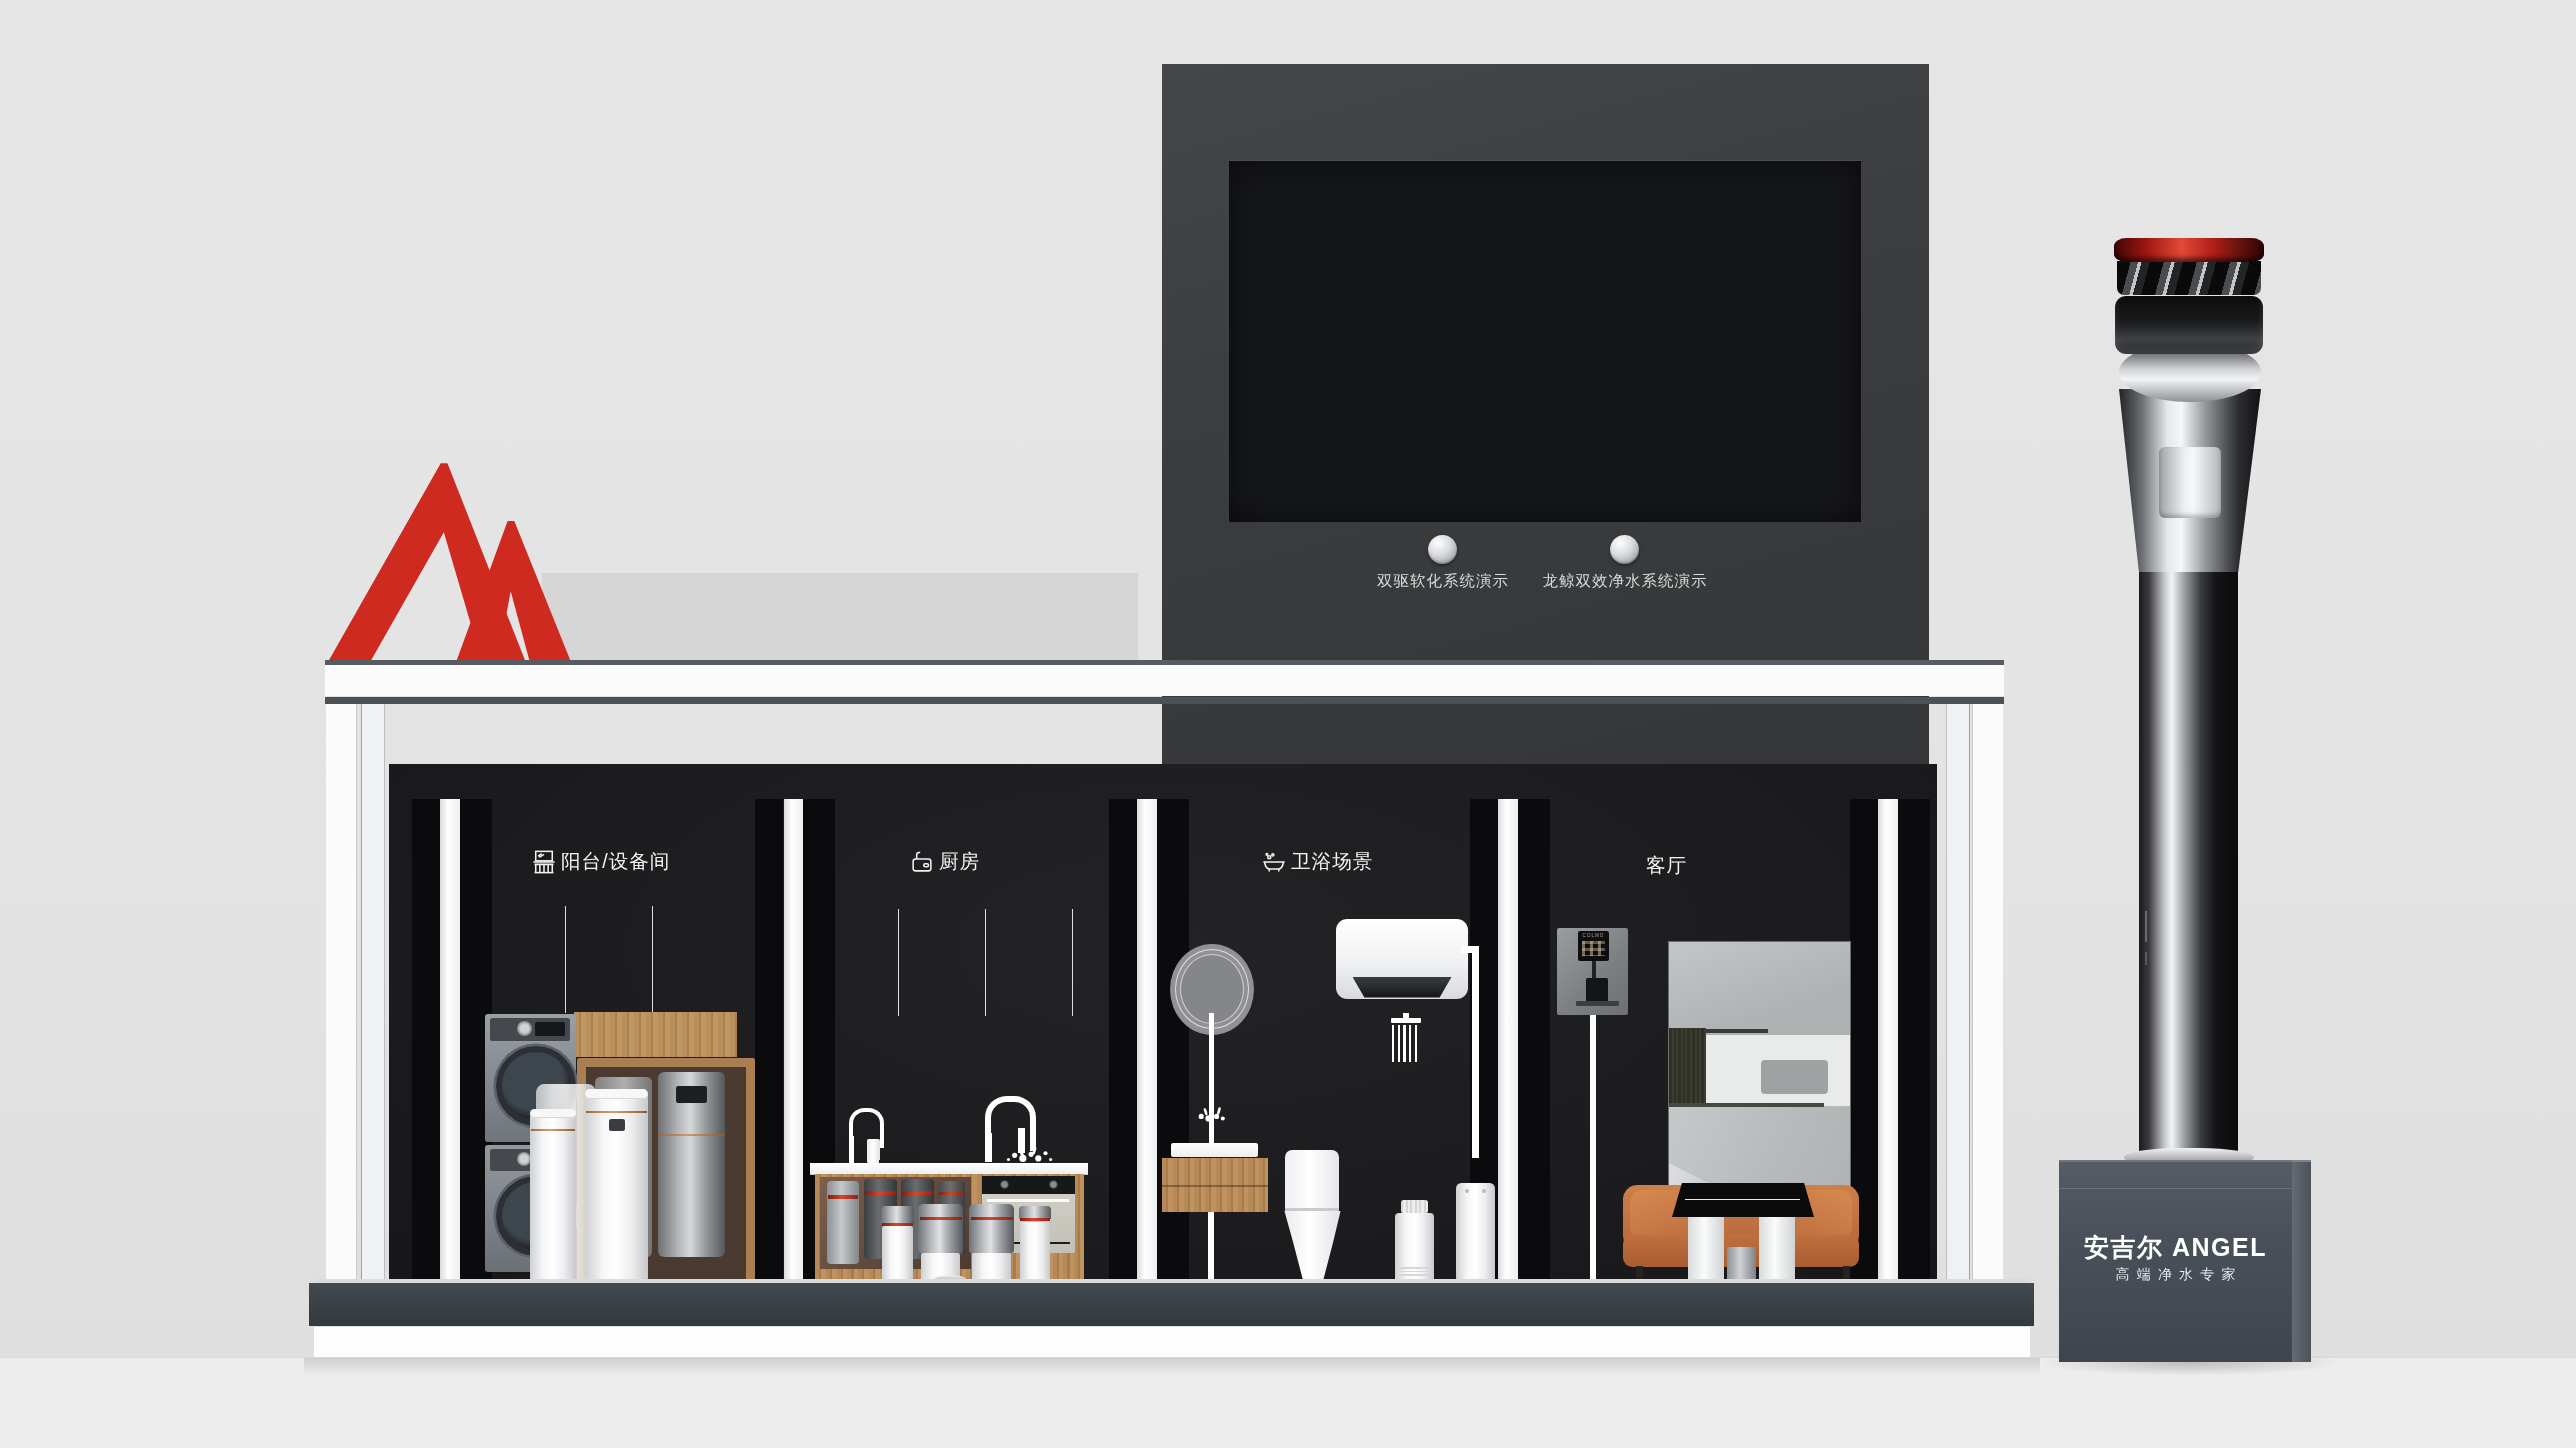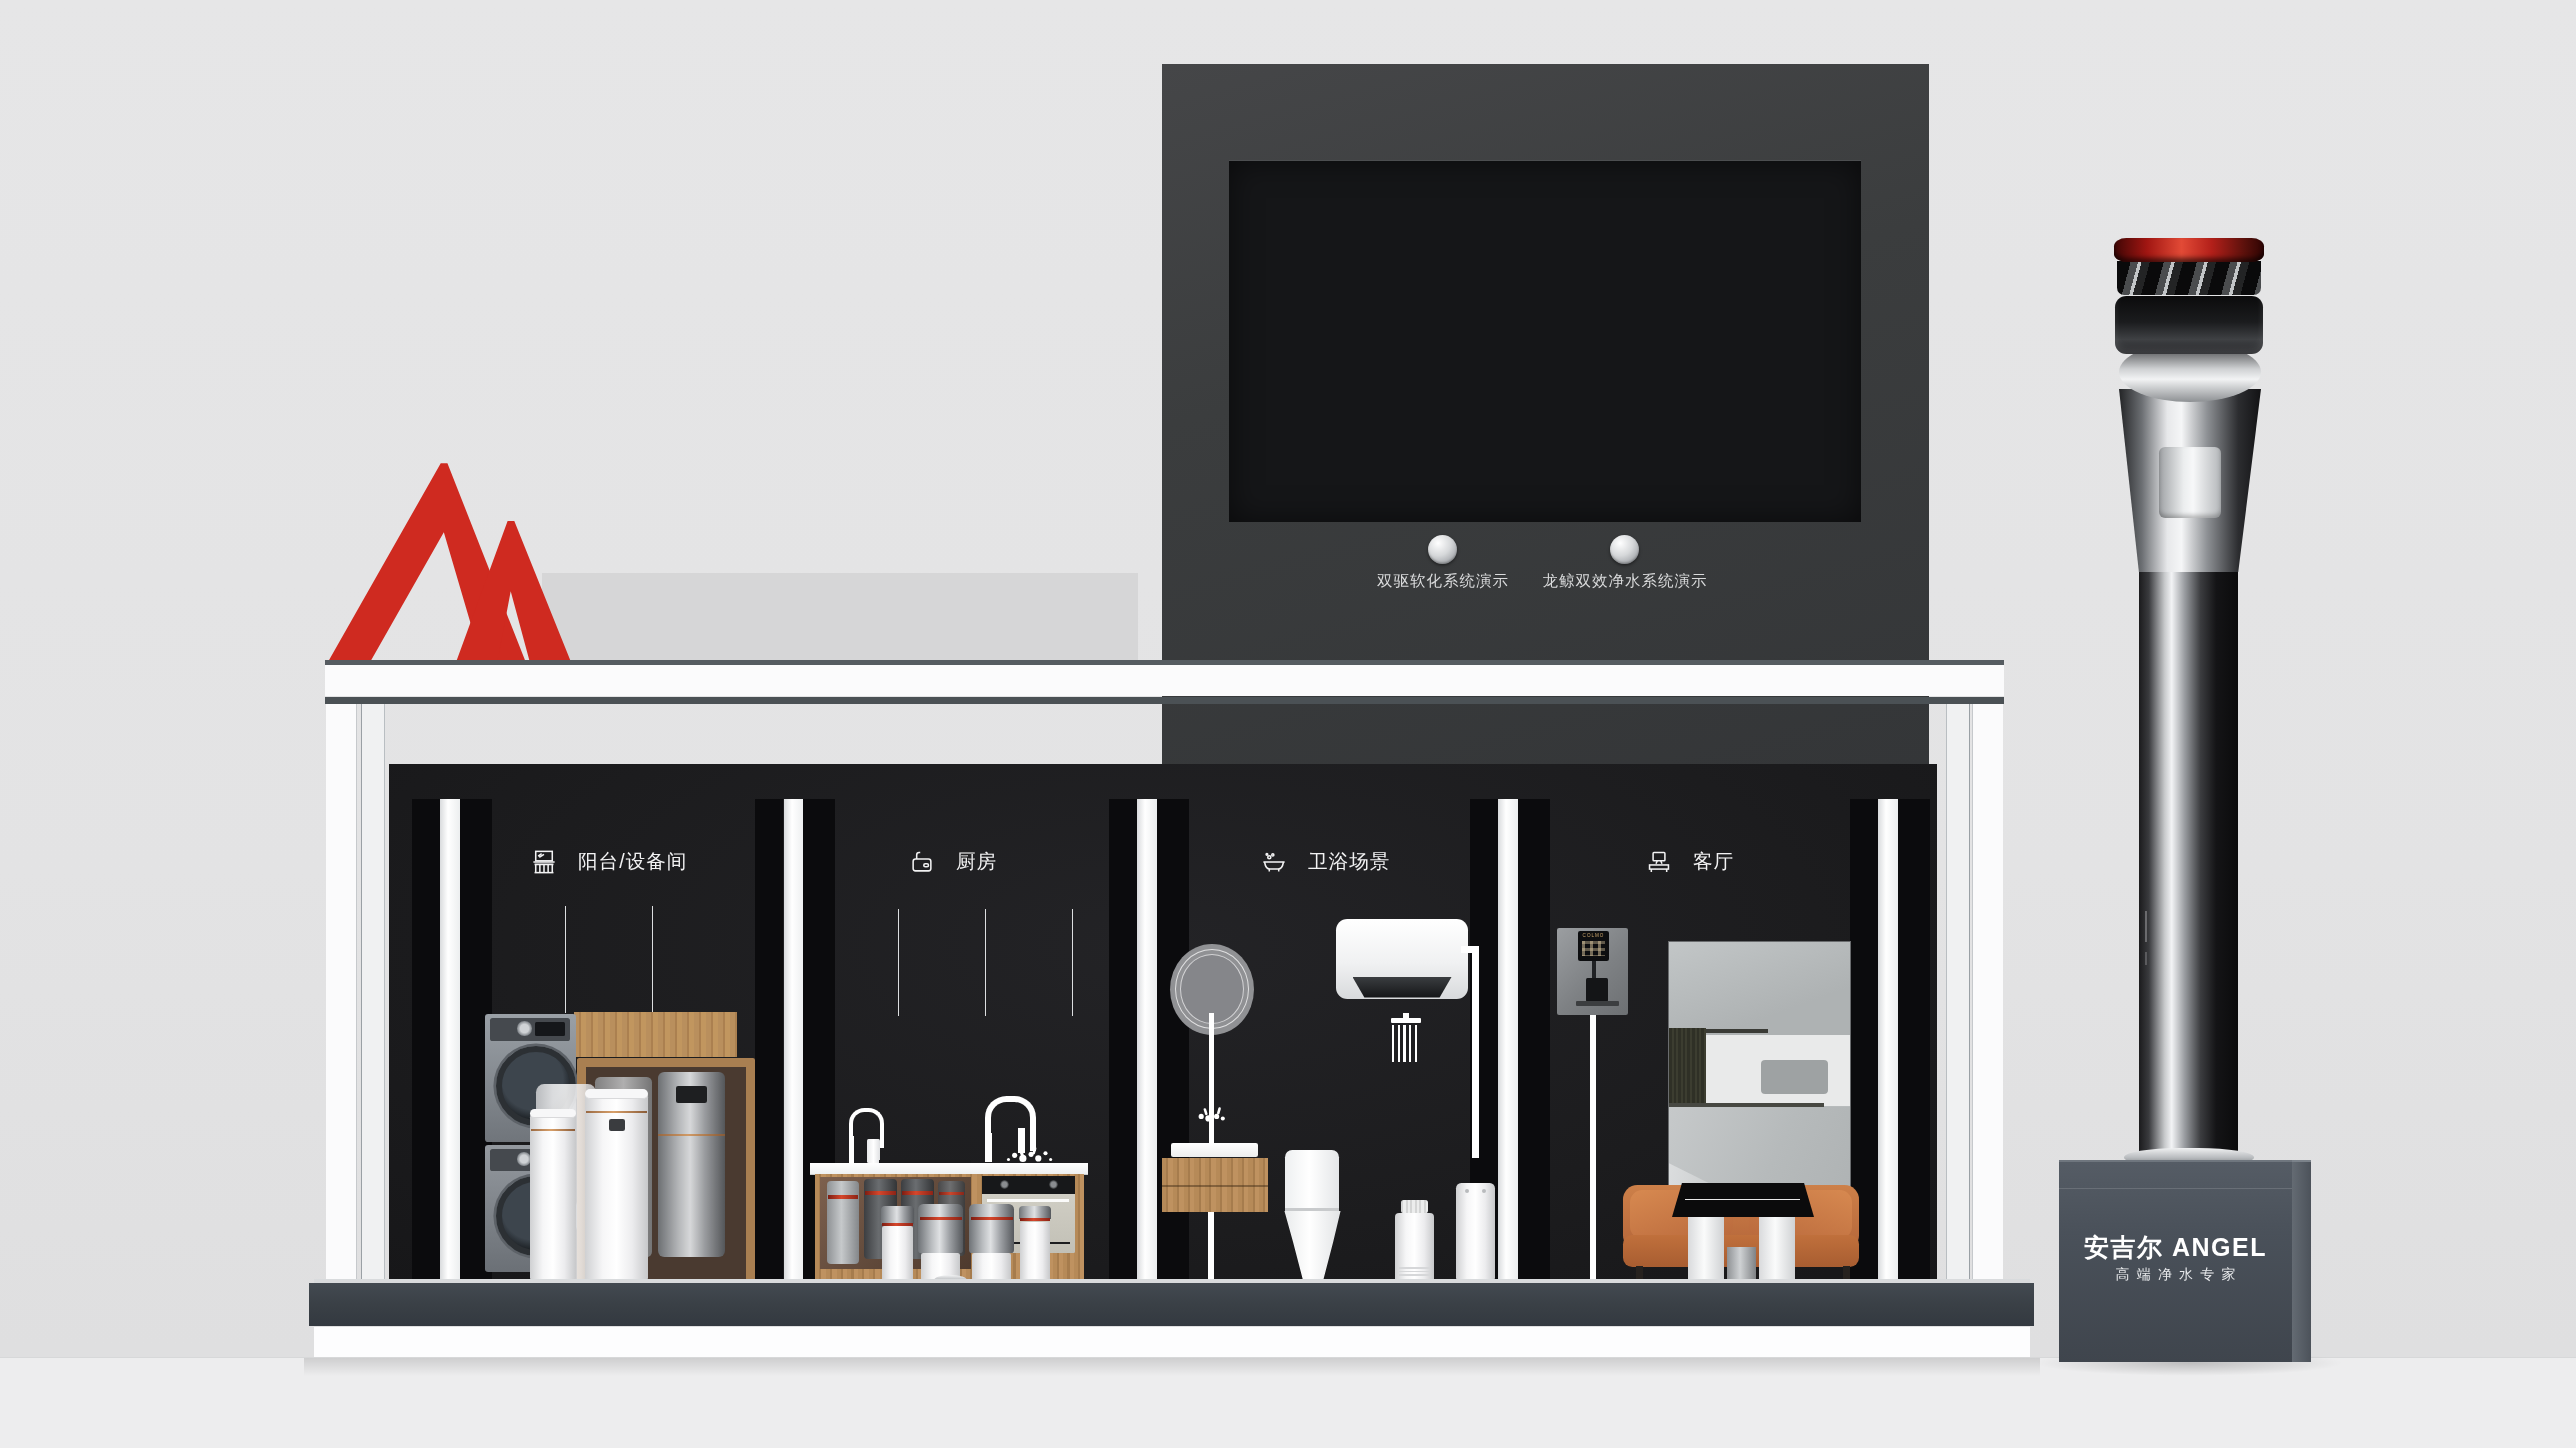--- a/index.html
+++ b/index.html
@@ -38,21 +38,21 @@
   .frame-col{top:704px;height:580px;background:#fbfbfc;}
   .fcol-l1{left:326px;width:30px;border-right:1.5px solid #c6c9cc;}
   .fcol-l2{left:361px;width:21.6px;background:#f0f1f2;border-left:1.5px solid #9aa0a5;border-right:1.5px solid #b9bec2;}
   .fcol-r2{left:1946px;width:21.6px;background:#f0f1f2;border-left:1.5px solid #b9bec2;border-right:1.5px solid #9aa0a5;}
   .fcol-r1{left:1972px;width:30px;border-left:1.5px solid #c6c9cc;}
   
   .booth-wall{left:389px;top:764px;width:1548px;height:519px;
     background:radial-gradient(ellipse at 50% 35%,#232326 0%,#1c1c1e 60%,#171719 100%);}
   .pillar{top:799px;height:485px;background:linear-gradient(90deg,#d9dbdd,#ffffff 40%,#eceeef);width:19.6px;}
   .pillar-dark{top:799px;height:485px;background:#0b0b0d;}
-  .section-label{top:848px;height:27px;display:flex;align-items:center;gap:21px;color:#f2f2f3;}
+  .section-label{top:848px;height:27px;display:flex;align-items:center;gap:4px;color:#f2f2f3;}
   .section-label span{font-size:19.6px;letter-spacing:1px;}
   .section-label svg{width:26px;height:26px;}
   
   .white-cab{background:linear-gradient(180deg,#ffffff 0%,#f4f5f6 70%,#e9eaec 100%);}
   .seams{background-image:repeating-linear-gradient(90deg,transparent 0 86px,#dcdee0 86px 87px);}
   .wood{background:repeating-linear-gradient(90deg,#b98f5d 0 4.6px,#ab8050 4.6px 7.2px,#c1965f 7.2px 12px);}
   .wood-v{background:repeating-linear-gradient(90deg,#b68a58 0 4.1px,#a67c4d 4.1px 6.2px,#bf9260 6.2px 10.8px);}
   .tank-white{background:linear-gradient(90deg,#cfd0d2 0%,#f6f6f7 28%,#ffffff 50%,#ececee 75%,#c7c8ca 100%);border-radius:8.2px 8.2px 5.2px 5.2px;}
   .copper-line{height:2.1px;background:linear-gradient(90deg,#9a6a43,#d8a06a 45%,#8a5c38);}
   .cyl-silver{background:linear-gradient(90deg,#6f7377 0%,#b9bcbf 30%,#dfe1e3 48%,#9ea1a5 70%,#55585c 100%);}
@@ -165,21 +165,21 @@
     <svg viewBox="0 0 44 44" fill="none" stroke="#f2f2f3" stroke-width="2.6">
       <path d="M4 22 H40"></path>
       <path d="M6 22 Q8 34 15 34 H29 Q36 34 38 22"></path>
       <path d="M14 34 V38 M30 34 V38"></path>
       <circle cx="14" cy="14" r="2.6"></circle>
         <circle cx="20" cy="10" r="1.8"></circle>
         <circle cx="10" cy="9" r="1.4"></circle>
     </svg>
     <span>卫浴场景</span>
   </div>
-  <div class="abs section-label" style="left:1646px;">
+  <div class="abs section-label" style="left:1646px;flex-direction:column;">
     <svg viewBox="0 0 44 44" fill="none" stroke="#f2f2f3" stroke-width="2.6">
       <rect x="12" y="6" width="20" height="14" rx="1.5" fill="none"></rect>
       <path d="M19 20 l-2 5 M25 20 l2 5"></path>
       <rect x="6" y="27" width="32" height="7" fill="none"></rect>
       <path d="M9 34 V39 M35 34 V39"></path>
     </svg>
     <span>客厅</span>
   </div>
 
   <div class="abs white-cab seams" style="left:479px;top:906px;width:258px;height:107px;"></div>

